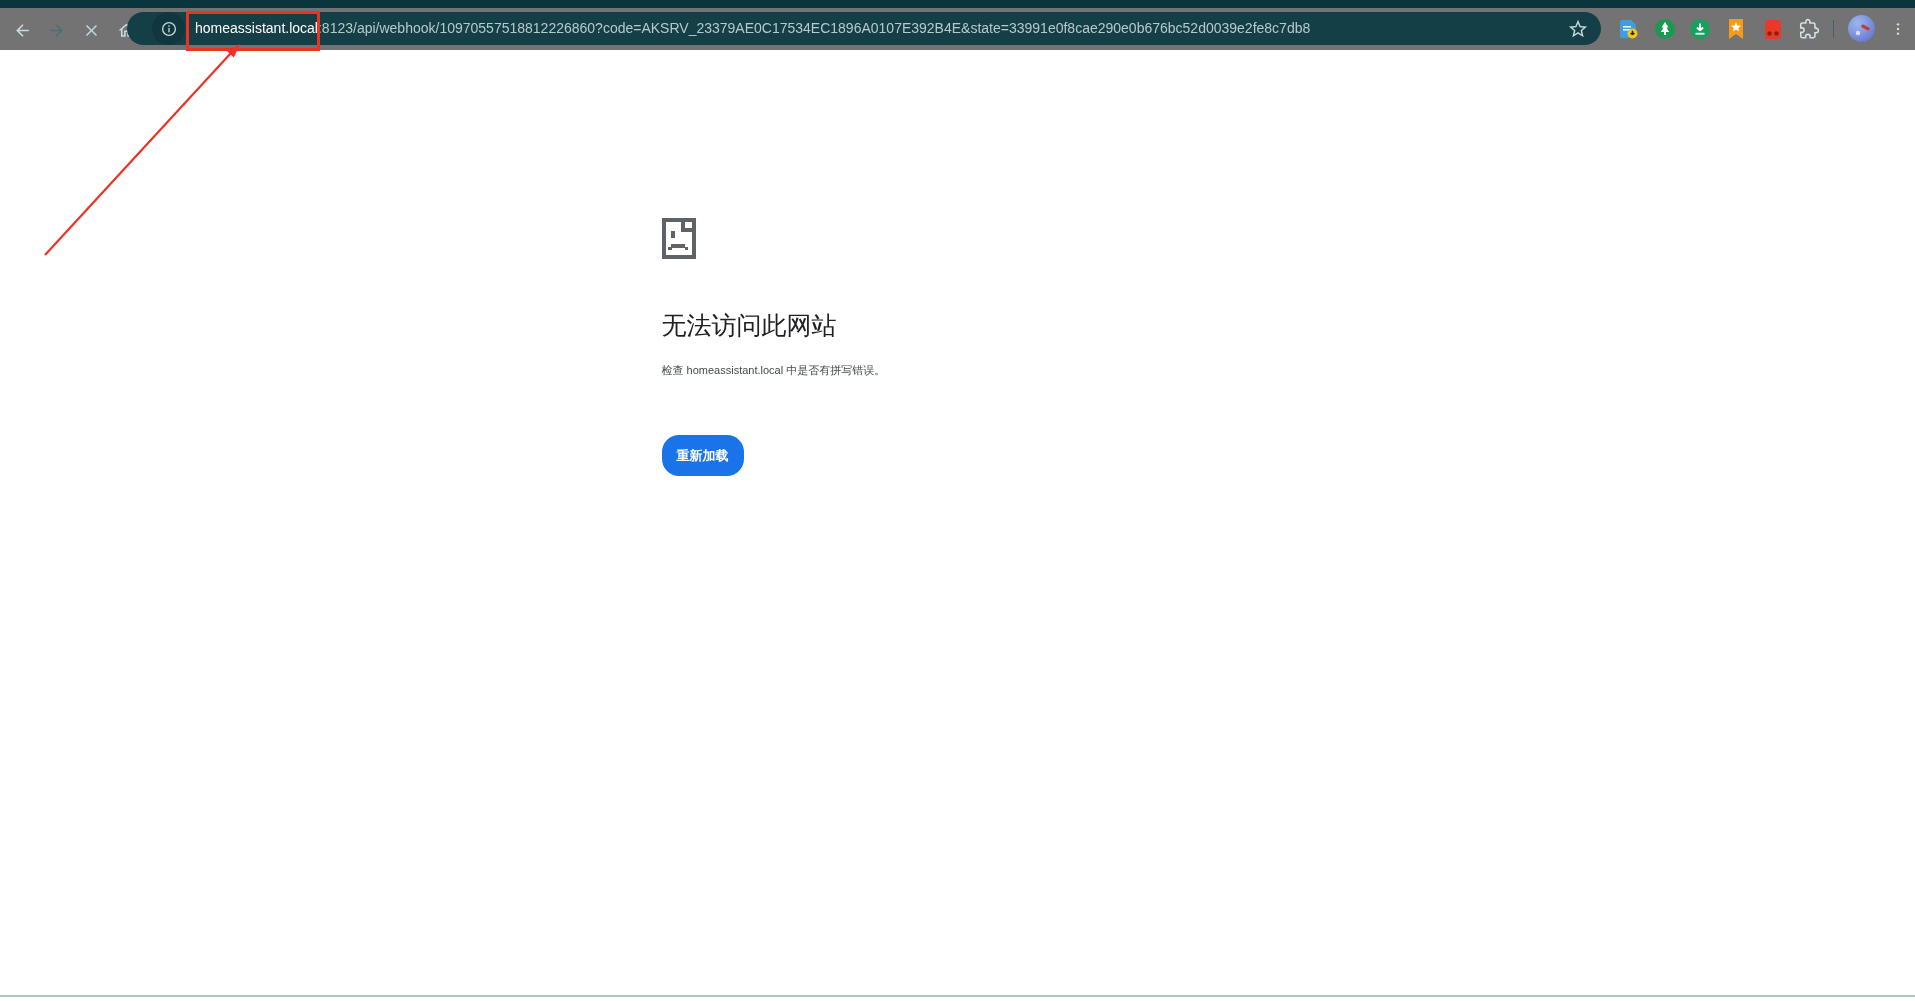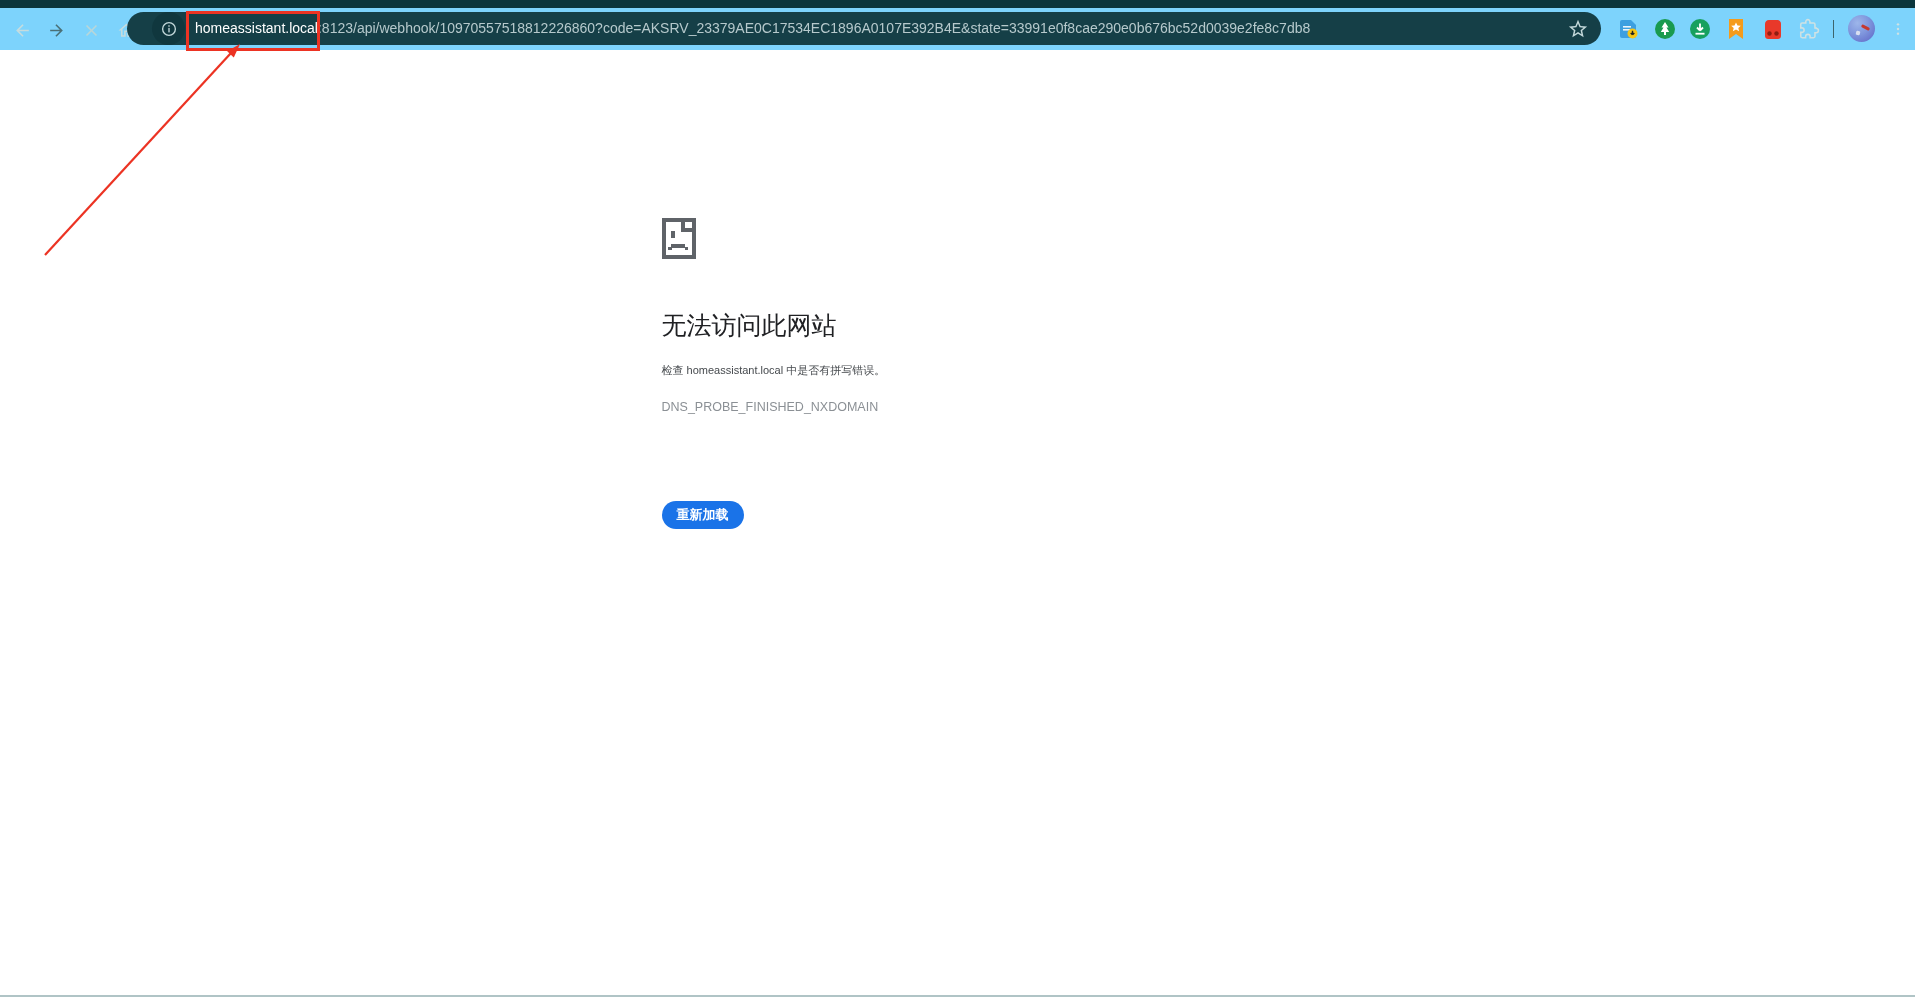--- a/index.html
+++ b/index.html
@@ -1,21 +1,21 @@
 <!DOCTYPE html>
 <html><head>
 <meta charset="utf-8">
 <style>
   * { margin:0; padding:0; box-sizing:border-box; }
   html,body { width:1915px; height:1001px; overflow:hidden; background:#fff;
               font-family:"Liberation Sans","DejaVu Sans",sans-serif; }
 
   
   .tabstrip { position:absolute; left:0; top:0; width:1915px; height:8px; background:#0b353c; }
-  .toolbar  { position:absolute; left:0; top:8px; width:1915px; height:42px; background:#7dd3fc; }
+  .toolbar  { position:absolute; left:0; top:8px; width:1915px; height:42px; background:#737373; }
 
   .navbtn { position:absolute; top:8px; width:28px; height:28px; display:flex;
             align-items:center; justify-content:center; border-radius:50%; cursor:pointer; }
   .navbtn svg { width:19px; height:19px; }
 
   .omnibox { position:absolute; left:127px; top:4px; width:1474px; height:33px;
              background:#153f47; border-radius:17px; display:flex; align-items:center; }
   .siteinfo-chip { position:absolute; left:25px; top:0; width:33px; height:33px;
                    border-radius:50%; background:#10373e; display:flex; align-items:center;
                    justify-content:center; cursor:pointer; }
@@ -40,21 +40,21 @@
 
   
   .page { position:absolute; left:1px; top:50px; width:1915px; height:945px; background:#fff; }
   .content { width:594px; margin:0 auto; }
   .sadicon { margin-top:168px; width:34px; height:41px; }
   h1.errtitle { margin-top:44px; font-size:25px; font-weight:400; color:#202124; line-height:36px; }
   .errline { margin-top:16px; font-size:11px; color:#45494d; line-height:22px; }
   .errline2 { margin-top:14px; font-size:15px; color:#45494d; line-height:22px; }
   .errline2 a { color:#1a73e8; text-decoration:none; cursor:pointer; }
   .errcode { margin-top:18px; font-size:12.5px; color:#8b9095; line-height:16px; }
-  .reload-btn { margin-top:86px; width:82px; height:28px; background:#1a73e8; color:#fff;
+  .reload-btn { margin-top:54px; width:82px; height:41px; background:#1a73e8; color:#fff;
                 border:none; border-radius:17px; font-size:13px; font-weight:700;
                 font-family:inherit; cursor:pointer; }
 
   .bottom-line { position:absolute; left:0; top:995px; width:1915px; height:2px; background:#b0c4c6; }
 
   
   .anno { position:absolute; pointer-events:none; z-index:50; }
   .anno-rect { left:186px; top:11px; width:134px; height:40px; border:3px solid #ec3323; }
   .anno-arrow { left:0; top:0; width:320px; height:300px; }
 </style>
@@ -169,21 +169,20 @@
       <rect x="9" y="26" width="14" height="3.5" fill="#5f6368"></rect>
       <rect x="6" y="28.5" width="3.5" height="3.5" fill="#5f6368"></rect>
       <rect x="22.5" y="28.5" width="3.5" height="3.5" fill="#5f6368"></rect>
     </svg>
 
     <h1 class="errtitle">无法访问此网站</h1>
 
     <div class="errline">检查 homeassistant.local 中是否有拼写错误。</div>
 
 
-    <div class="errcode">DNS_PROBE_FINISHED_NXDOMAIN</div>
 
     <button class="reload-btn">重新加载</button>
   </div>
 </div>
 
 <div class="bottom-line"></div>
 
 <div class="anno anno-rect"></div>
 <svg class="anno anno-arrow" viewBox="0 0 320 300">
   <line x1="45" y1="255" x2="231" y2="53" stroke="#ec3323" stroke-width="2.2"></line>

